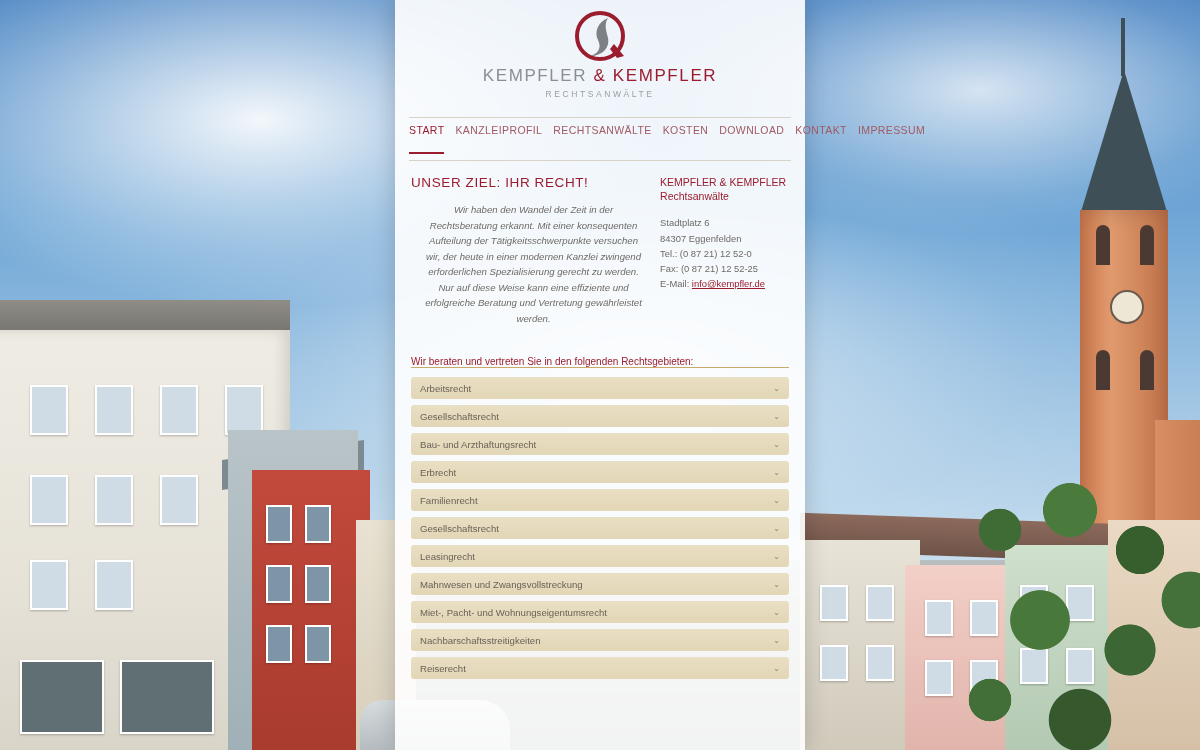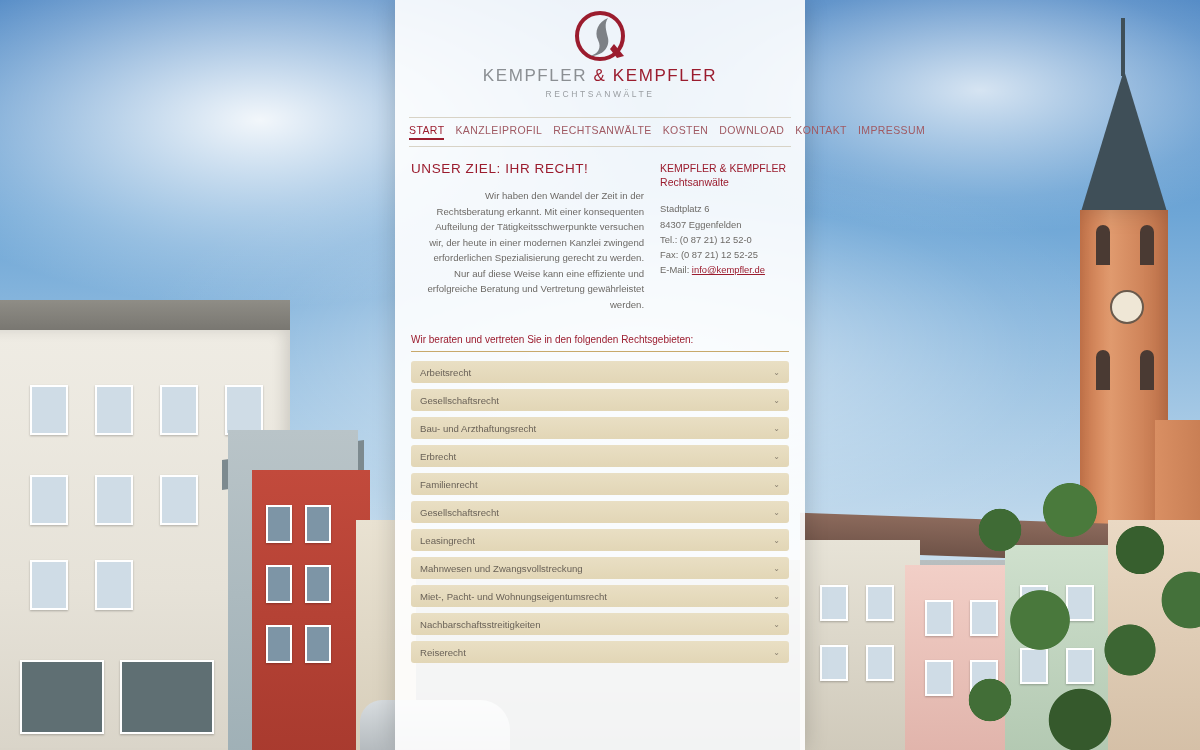--- a/index.html
+++ b/index.html
@@ -212,21 +212,21 @@
     padding: 6px 0 6px 0;
     display: flex;
     gap: 11px;
     font-size: 10.5px;
     letter-spacing: 0.4px;
     color: #8d3b4a;
   }
   nav.mainnav .navitem {
     color: #a05a63;
     text-decoration: none;
-    padding-bottom: 2px;
+    padding-bottom: 16px;
     white-space: nowrap;
     cursor: pointer;
   }
   nav.mainnav .navitem.active {
     color: #9b1c2e;
     border-bottom: 2px solid #9b1c2e;
   }
 
   .content {
     padding: 14px 16px 0 16px;
@@ -241,43 +241,44 @@
     font-weight: normal;
     letter-spacing: 0.6px;
     color: #9b1c2e;
     margin: 0 0 12px 0;
   }
   p.body {
     font-size: 9.6px;
     line-height: 1.62;
     color: #6d6a66;
     margin: 0 0 14px 12px;
-    text-align: right;
+    text-align: center;
+    font-style: italic;
   }
   .side-title {
     font-size: 10.5px;
     color: #9b1c2e;
     line-height: 1.35;
     margin: 0 0 12px 0;
   }
   .side-line {
     font-size: 9.4px;
     color: #6d6a66;
     line-height: 1.62;
   }
   .side-line a {
     color: #9b1c2e;
   }
 
   .areas-head {
-    margin: 8px 16px 0 16px;
+    margin: 16px 16px 0 16px;
     font-size: 10px;
     color: #9b1c2e;
     border-bottom: 1px solid #c8a96b;
-    padding-bottom: 6px;
+    padding-bottom: 0;
   }
   .acc-list {
     margin: 9px 16px 0 16px;
   }
   .acc-item {
     background: linear-gradient(180deg, #e9dfc4 0%, #e2d6b6 100%);
     border-radius: 3px;
     height: 22px;
     margin-bottom: 6px;
     display: flex;

